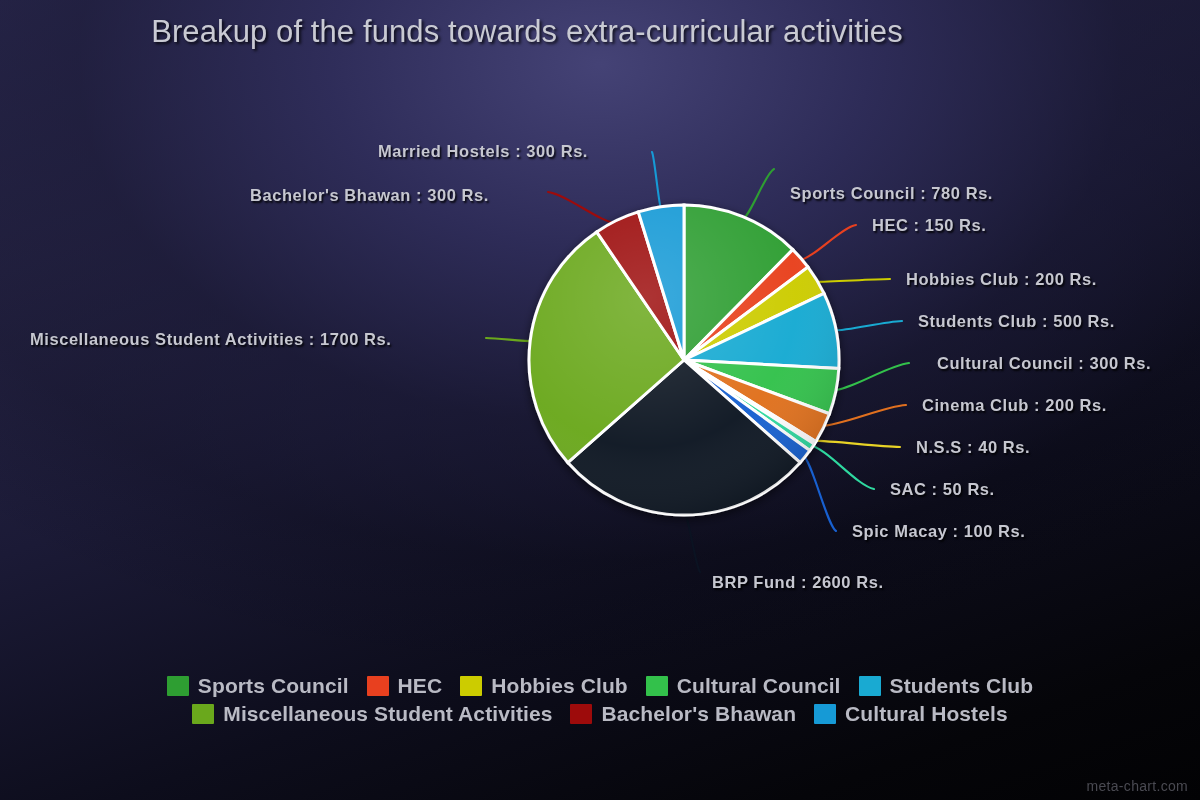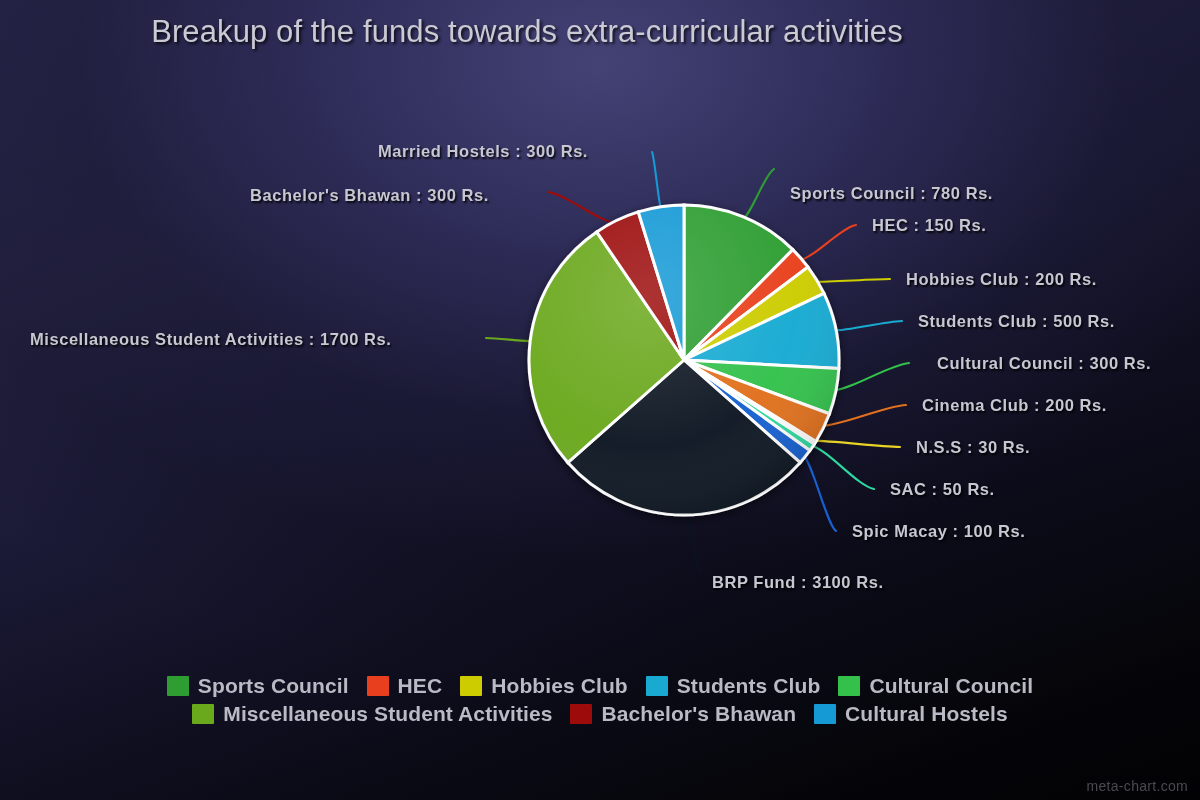--- a/index.html
+++ b/index.html
@@ -157,48 +157,48 @@
   <div id="callout-layer">
       <div class="callout left" style="left: 378px; top: 142px;">Married Hostels : 300 Rs.</div>
       <div class="callout left" style="left: 250px; top: 186px;">Bachelor's Bhawan : 300 Rs.</div>
       <div class="callout left" style="left: 30px; top: 330px;">Miscellaneous Student Activities : 1700 Rs.</div>
       <div class="callout left" style="left: 790px; top: 160px; margin-top: 24px;">Sports Council : 780 Rs.</div>
       <div class="callout left" style="left: 872px; top: 216px;">HEC : 150 Rs.</div>
       <div class="callout left" style="left: 906px; top: 270px;">Hobbies Club : 200 Rs.</div>
       <div class="callout left" style="left: 918px; top: 312px;">Students Club : 500 Rs.</div>
       <div class="callout left" style="left: 925px; top: 354px; margin-left: 12px;">Cultural Council : 300 Rs.</div>
       <div class="callout left" style="left: 922px; top: 396px;">Cinema Club : 200 Rs.</div>
-      <div class="callout left" style="left: 916px; top: 438px;">N.S.S : 30 Rs.</div>
+      <div class="callout left" style="left: 916px; top: 438px;">N.S.S : 40 Rs.</div>
       <div class="callout left" style="left: 890px; top: 480px;">SAC : 50 Rs.</div>
       <div class="callout left" style="left: 852px; top: 522px;">Spic Macay : 100 Rs.</div>
-      <div class="callout left" style="left: 712px; top: 573px;">BRP Fund : 3100 Rs.</div>
+      <div class="callout left" style="left: 712px; top: 573px;">BRP Fund : 2600 Rs.</div>
     </div>
 
   <div id="legend">
       <div class="legend-row">
         <div class="legend-item">
           <span class="legend-swatch" style="background: rgb(46, 158, 50);"></span>
           <span class="legend-label">Sports Council</span>
         </div>
         <div class="legend-item">
           <span class="legend-swatch" style="background: rgb(232, 64, 31);"></span>
           <span class="legend-label">HEC</span>
         </div>
         <div class="legend-item">
           <span class="legend-swatch" style="background: rgb(204, 204, 0);"></span>
           <span class="legend-label">Hobbies Club</span>
         </div>
         <div class="legend-item">
+          <span class="legend-swatch" style="background: rgb(51, 193, 75);"></span>
+          <span class="legend-label">Cultural Council</span>
+        </div>
+        <div class="legend-item">
           <span class="legend-swatch" style="background: rgb(25, 170, 210);"></span>
           <span class="legend-label">Students Club</span>
         </div>
-        <div class="legend-item">
-          <span class="legend-swatch" style="background: rgb(51, 193, 75);"></span>
-          <span class="legend-label">Cultural Council</span>
-        </div>
       </div>
       <div class="legend-row">
         <div class="legend-item">
           <span class="legend-swatch" style="background: rgb(106, 168, 28);"></span>
           <span class="legend-label">Miscellaneous Student Activities</span>
         </div>
         <div class="legend-item">
           <span class="legend-swatch" style="background: rgb(157, 11, 11);"></span>
           <span class="legend-label">Bachelor's Bhawan</span>
         </div>

